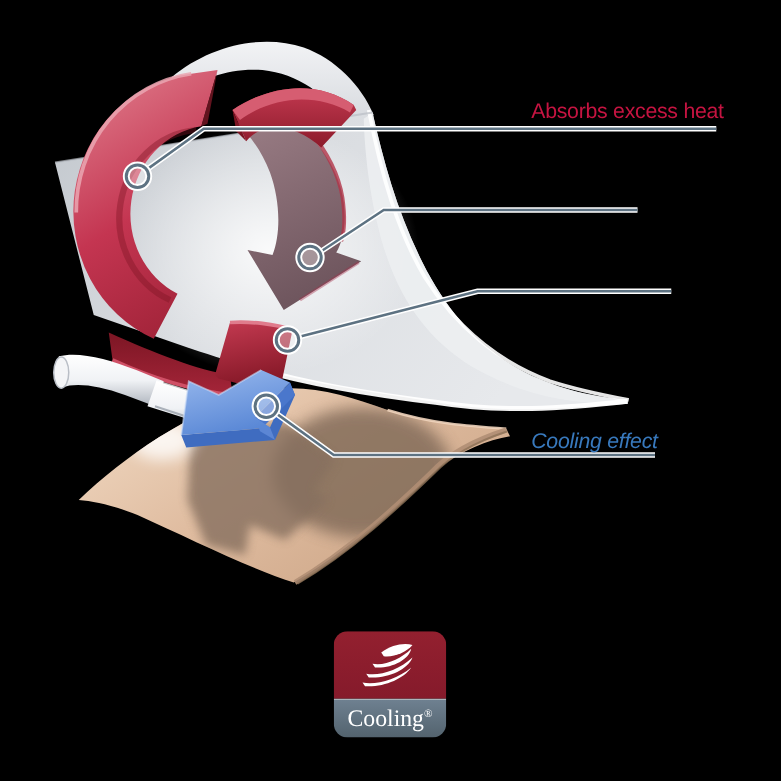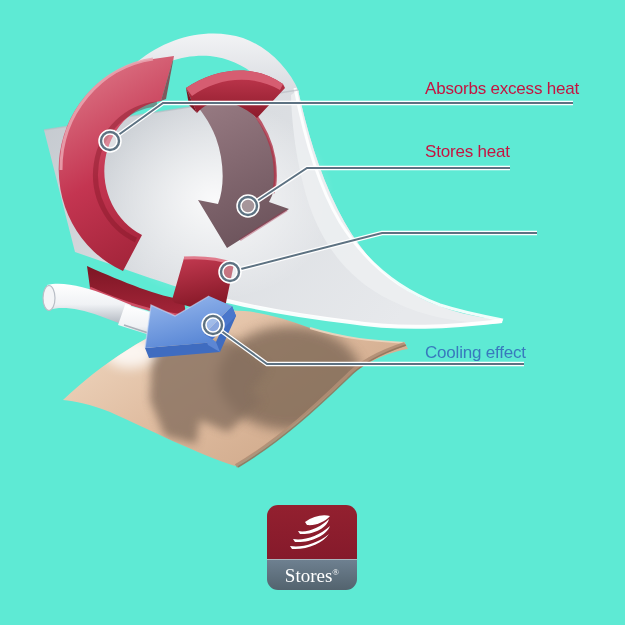--- a/index.html
+++ b/index.html
@@ -1,20 +1,20 @@
 <!DOCTYPE html>
 <html style="--label-red: #c51441; --label-blue: #3879bd;"><head>
 <meta charset="utf-8">
 <style>
   html,body{margin:0;padding:0;background:#fff;}
-  .stage{position:relative;width:625px;height:625px;font-family:"Liberation Sans",sans-serif;background:#5eead4;overflow:hidden;}
+  .stage{position:relative;width:625px;height:625px;font-family:"Liberation Sans",sans-serif;background:#000000;overflow:hidden;}
   svg.art{position:absolute;left:0;top:0;}
   .lbl{position:absolute;font-size:17px;letter-spacing:-0.2px;white-space:nowrap;line-height:1.1;}
   .lbl.red{color:var(--label-red,#c51441);}
-  .lbl.blue{color:var(--label-blue,#3879bd);}
+  .lbl.blue{color:var(--label-blue,#3879bd);font-style:italic;}
   .logo{position:absolute;left:267px;top:505px;width:90px;height:85px;border-radius:11px;overflow:hidden;display:flex;flex-direction:column;}
   .logo .top{flex:1;background:linear-gradient(180deg,#93202f,#851a2b);display:flex;align-items:center;justify-content:center;}
   .logo .band{height:30px;background:linear-gradient(180deg,#6e8090,#53636e);border-top:1px solid #a9b3bb;display:flex;align-items:center;justify-content:center;}
   .logo .word{color:#fff;font-family:"Liberation Serif",serif;font-size:19px;line-height:1;}
   .logo .word sup{font-size:9px;}
 </style>
 </head>
 <body>
 
 <div class="stage">
@@ -165,29 +165,28 @@
     <g>
       <path d="M 222,331.5 L 267,364 L 524,364" stroke="#ffffff" stroke-width="4.5"></path>
       <path d="M 222,331.5 L 267,364 L 524,364" stroke="#5d7282" stroke-width="2"></path>
       <circle cx="213" cy="325" r="9" fill="none" stroke="#ffffff" stroke-width="5.5"></circle>
       <circle cx="213" cy="325" r="9" fill="rgba(255,255,255,0.35)" stroke="#5d7282" stroke-width="2.4"></circle>
     </g>
   </g>
 </svg>
 
 <div class="lbl red" style="left:425px;top:80px">Absorbs excess heat</div>
-<div class="lbl red" style="left:425px;top:143px">Stores heat</div>
 <div class="lbl blue" style="left:425px;top:344px">Cooling effect</div>
 
 <div class="logo">
   <div class="top">
     <svg width="46" height="36" viewBox="0 0 46 36">
       <path d="M1,32 C12,34 28,30 40,20 C34,29 18,36 3,35 Z" fill="#fff"></path>
       <path d="M4,25 C15,27 30,22 41,12 C37,22 21,29 6,28 Z" fill="#fff"></path>
       <path d="M9,17 C19,19 32,13 40,5 C38,14 24,21 11,20 Z" fill="#fff"></path>
       <path d="M16,8 C24,2 34,0 41,2 C36,8 26,12 18,11 Z" fill="#fff"></path>
     </svg>
   </div>
   <div class="band">
-    <span class="word"><span>Stores</span><sup>®</sup></span>
+    <span class="word"><span>Cooling</span><sup>®</sup></span>
   </div>
 </div>
 </div>
 
 </body></html>

